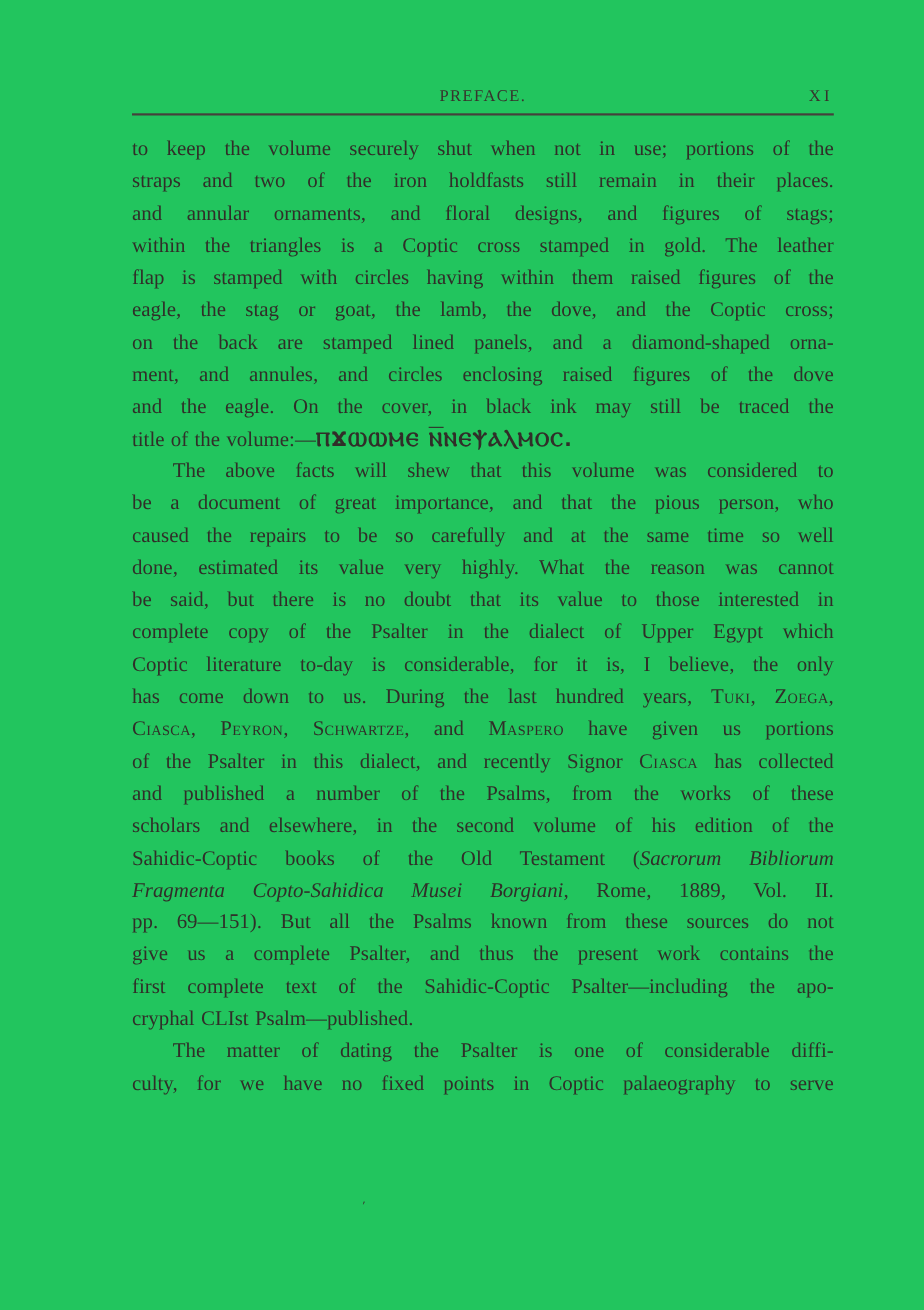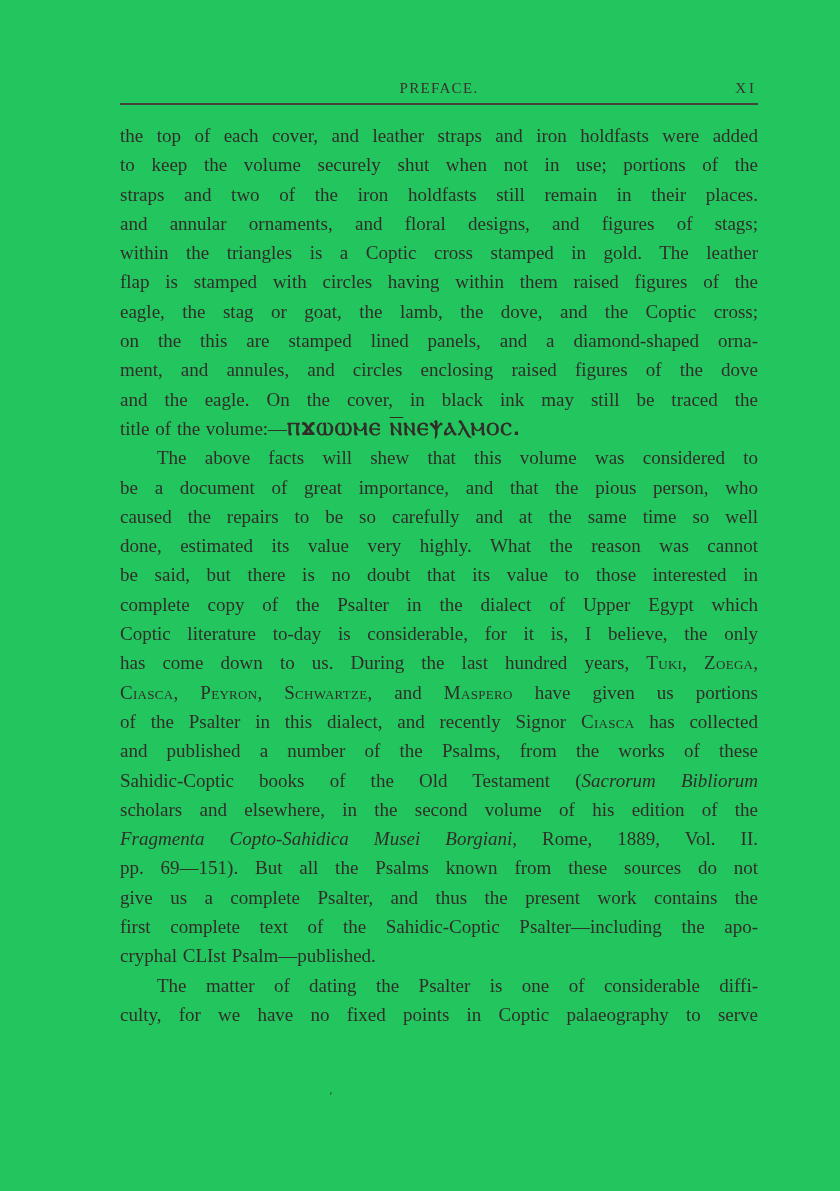--- a/index.html
+++ b/index.html
@@ -89,46 +89,45 @@
 
 <div class="sheet">
   <div class="textblock">
     <div class="runhead">
       <span class="runhead-title">PREFACE.</span>
       <span class="runhead-page">XI</span>
     </div>
     <div class="head-rule"></div>
     <div class="bodytext">
         <div class="paragraph">
-          <div class="line"><span>the top of each cover, and leather straps and iron holdfasts were added</span></div>
           <div class="line"><span>to keep the volume securely shut when not in use; portions of the</span></div>
           <div class="line"><span>straps and two of the iron holdfasts still remain in their places.</span></div>
           <div class="line"><span>and annular ornaments, and floral designs, and figures of stags;</span></div>
           <div class="line"><span>within the triangles is a Coptic cross stamped in gold.  The leather</span></div>
           <div class="line"><span>flap is stamped with circles having within them raised figures of the</span></div>
           <div class="line"><span>eagle, the stag or goat, the lamb, the dove, and the Coptic cross;</span></div>
-          <div class="line"><span>on the this are stamped lined panels, and a diamond-shaped orna-</span></div>
+          <div class="line"><span>on the back are stamped lined panels, and a diamond-shaped orna-</span></div>
           <div class="line"><span>ment, and annules, and circles enclosing raised figures of the dove</span></div>
           <div class="line"><span>and the eagle.  On the cover, in black ink may still be traced the</span></div>
           <div class="line line-end"><span>title of the volume:—</span><span class="run-cop">ⲠϪⲰⲰⲘⲈ </span><span class="run-copbar">Ⲛ</span><span class="run-cop">ⲚⲈⲮⲀⲖⲘⲞⲤ.</span></div>
         </div>
         <div class="paragraph">
           <div class="line line-indent"><span>The above facts will shew that this volume was considered to</span></div>
           <div class="line"><span>be a document of great importance, and that the pious person, who</span></div>
           <div class="line"><span>caused the repairs to be so carefully and at the same time so well</span></div>
           <div class="line"><span>done, estimated its value very highly.  What the reason was cannot</span></div>
           <div class="line"><span>be said, but there is no doubt that its value to those interested in</span></div>
           <div class="line"><span>complete copy of the Psalter in the dialect of Upper Egypt which</span></div>
           <div class="line"><span>Coptic literature to-day is considerable, for it is, I believe, the only</span></div>
           <div class="line"><span>has come down to us.  During the last hundred years, </span><span class="run-sc">Tuki</span><span>, </span><span class="run-sc">Zoega</span><span>,</span></div>
           <div class="line"><span class="run-sc">Ciasca</span><span>, </span><span class="run-sc">Peyron</span><span>, </span><span class="run-sc">Schwartze</span><span>, and </span><span class="run-sc">Maspero</span><span> have given us portions</span></div>
           <div class="line"><span>of the Psalter in this dialect, and recently Signor </span><span class="run-sc">Ciasca</span><span> has collected</span></div>
           <div class="line"><span>and published a number of the Psalms, from the works of these</span></div>
+          <div class="line"><span>scholars and elsewhere, in the second volume of his edition of the</span></div>
           <div class="line"><span>Sahidic-Coptic books of the Old Testament (</span><span class="run-it">Sacrorum Bibliorum</span></div>
-          <div class="line"><span>scholars and elsewhere, in the second volume of his edition of the</span></div>
           <div class="line"><span class="run-it">Fragmenta Copto-Sahidica Musei Borgiani</span><span>, Rome, 1889, Vol. II.</span></div>
           <div class="line"><span>pp. 69—151).  But all the Psalms known from these sources do not</span></div>
           <div class="line"><span>give us a complete Psalter, and thus the present work contains the</span></div>
           <div class="line"><span>first complete text of the Sahidic-Coptic Psalter—including the apo-</span></div>
           <div class="line line-end"><span>cryphal CLIst Psalm—published.</span></div>
         </div>
         <div class="paragraph">
           <div class="line line-indent"><span>The matter of dating the Psalter is one of considerable diffi-</span></div>
           <div class="line"><span>culty, for we have no fixed points in Coptic palaeography to serve</span></div>
         </div>

